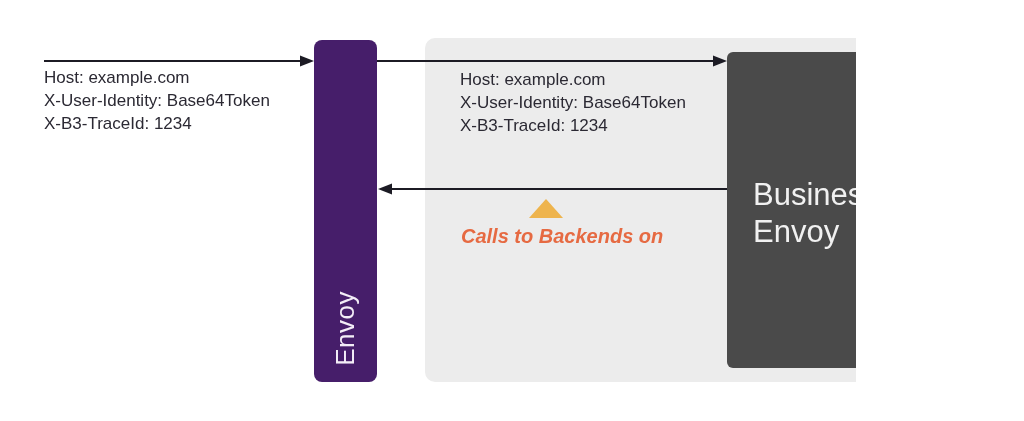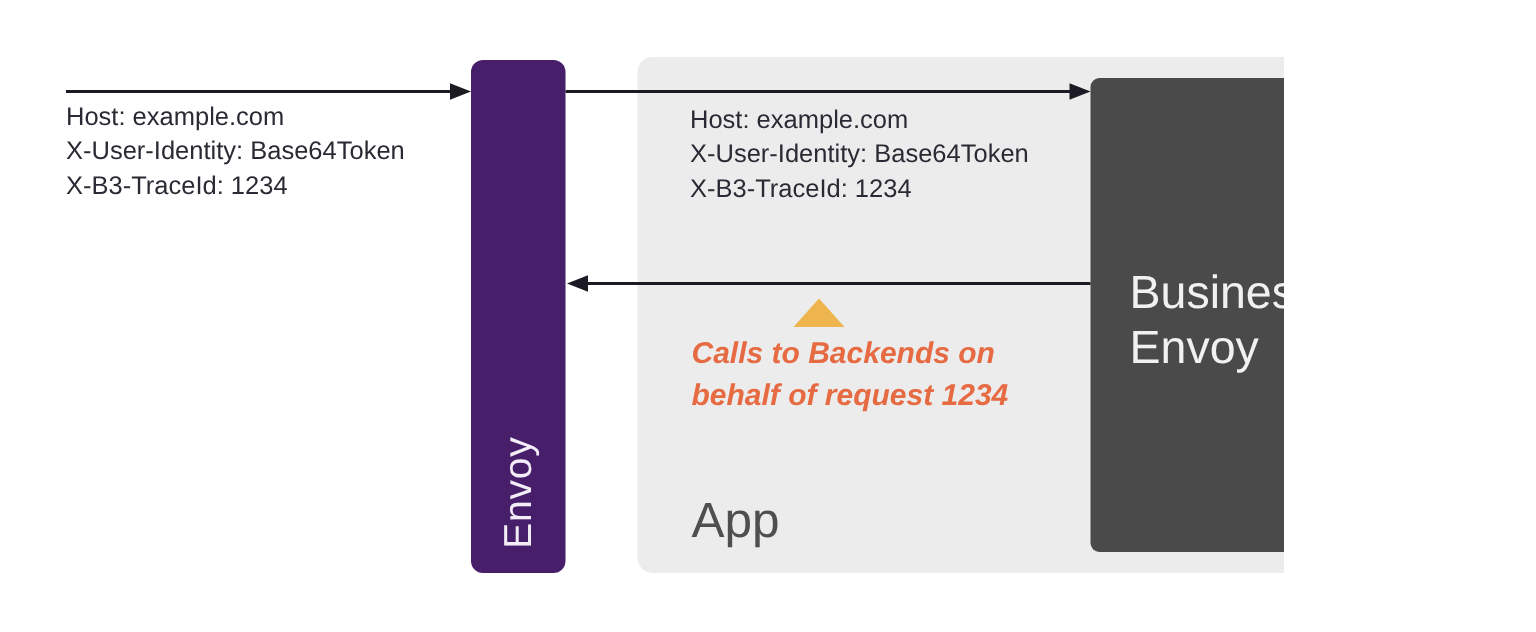--- a/index.html
+++ b/index.html
@@ -105,24 +105,22 @@
   <div class="app-panel" style="background-color: rgb(236, 236, 236);"></div>
 
   <div class="headers-block app-headers">
       <div>Host: example.com</div>
       <div>X-User-Identity: Base64Token</div>
       <div>X-B3-TraceId: 1234</div>
     </div>
 
   <div class="callout-text" style="color: rgb(230, 106, 66);">
       <div>Calls to Backends on</div>
-      <div>behalf of request 1234</div>
     </div>
 
-  <div class="app-label">App</div>
 
   <div class="business-logic-box" style="background-color: rgb(74, 74, 74);">
     <div class="business-logic-label" style="color: rgb(241, 241, 241);">
         <div>Business</div>
         <div>Envoy</div>
       </div>
   </div>
 
   <div class="envoy-bar" style="background-color: rgb(70, 30, 106);">
     <div class="envoy-label-wrap">

